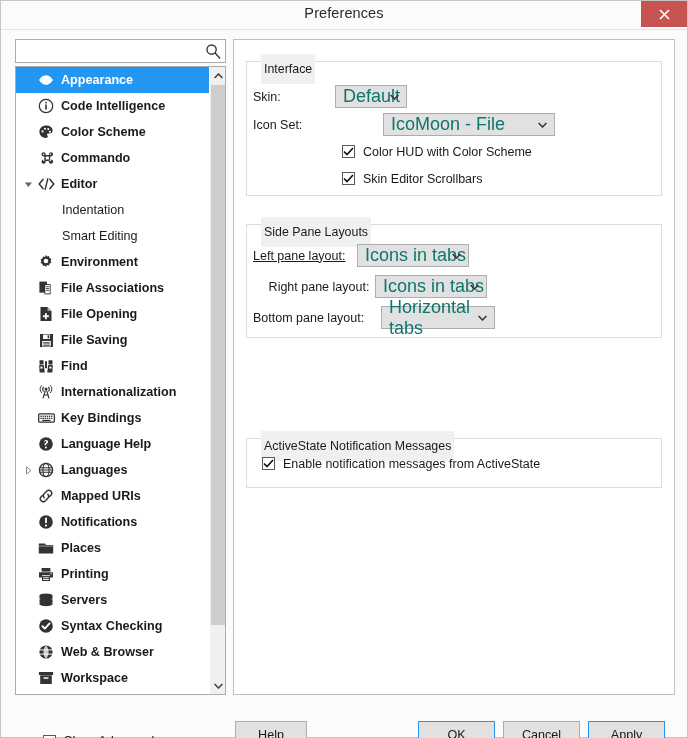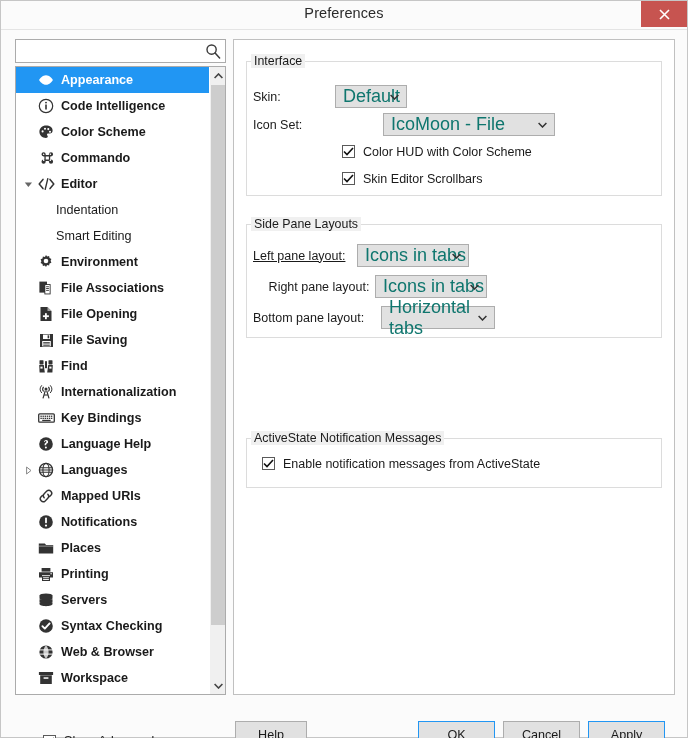--- a/index.html
+++ b/index.html
@@ -124,21 +124,21 @@
   .tw svg { display:block; }
   .ticon {
     width: 20px; min-width:20px; height: 18px;
     display: flex; align-items: center; justify-content: center;
     color: #333;
     margin-right: 5px;
   }
   .tree-item.selected .ticon { color: #ffffff; }
   .ticon svg { display:block; }
   .tlabel { line-height: 1; }
-  .tree-item.child .tlabel { margin-left: 20px; }
+  .tree-item.child .tlabel { margin-left: 26px; }
 
   
   #tree-scroll {
     position: absolute;
     right: 0; top: 0;
     width: 16px; height: 627px;
     background: #f0f0f0;
     border-left: 1px solid #ffffff;
   }
   .sb-arrow {
@@ -189,23 +189,23 @@
     background: #ffffff;
   }
 
   .groupbox {
     position: absolute;
     border: 1px solid #dcdcdc;
     background: transparent;
   }
   .group-title {
     position: absolute;
-    top: -8px; left: 4px;
+    top: -8px; left: 14px;
     background: #f0f0f0;
-    padding: 0 3px;
+    padding: 8px 3px;
     font-size: 12.4px;
     color: #1a1a1a;
   }
 
   .row { position: absolute; display: flex; align-items: center; }
   .row-label { font-size: 12.5px; color: #1a1a1a; }
 
   
   .combo {
     position: relative;

